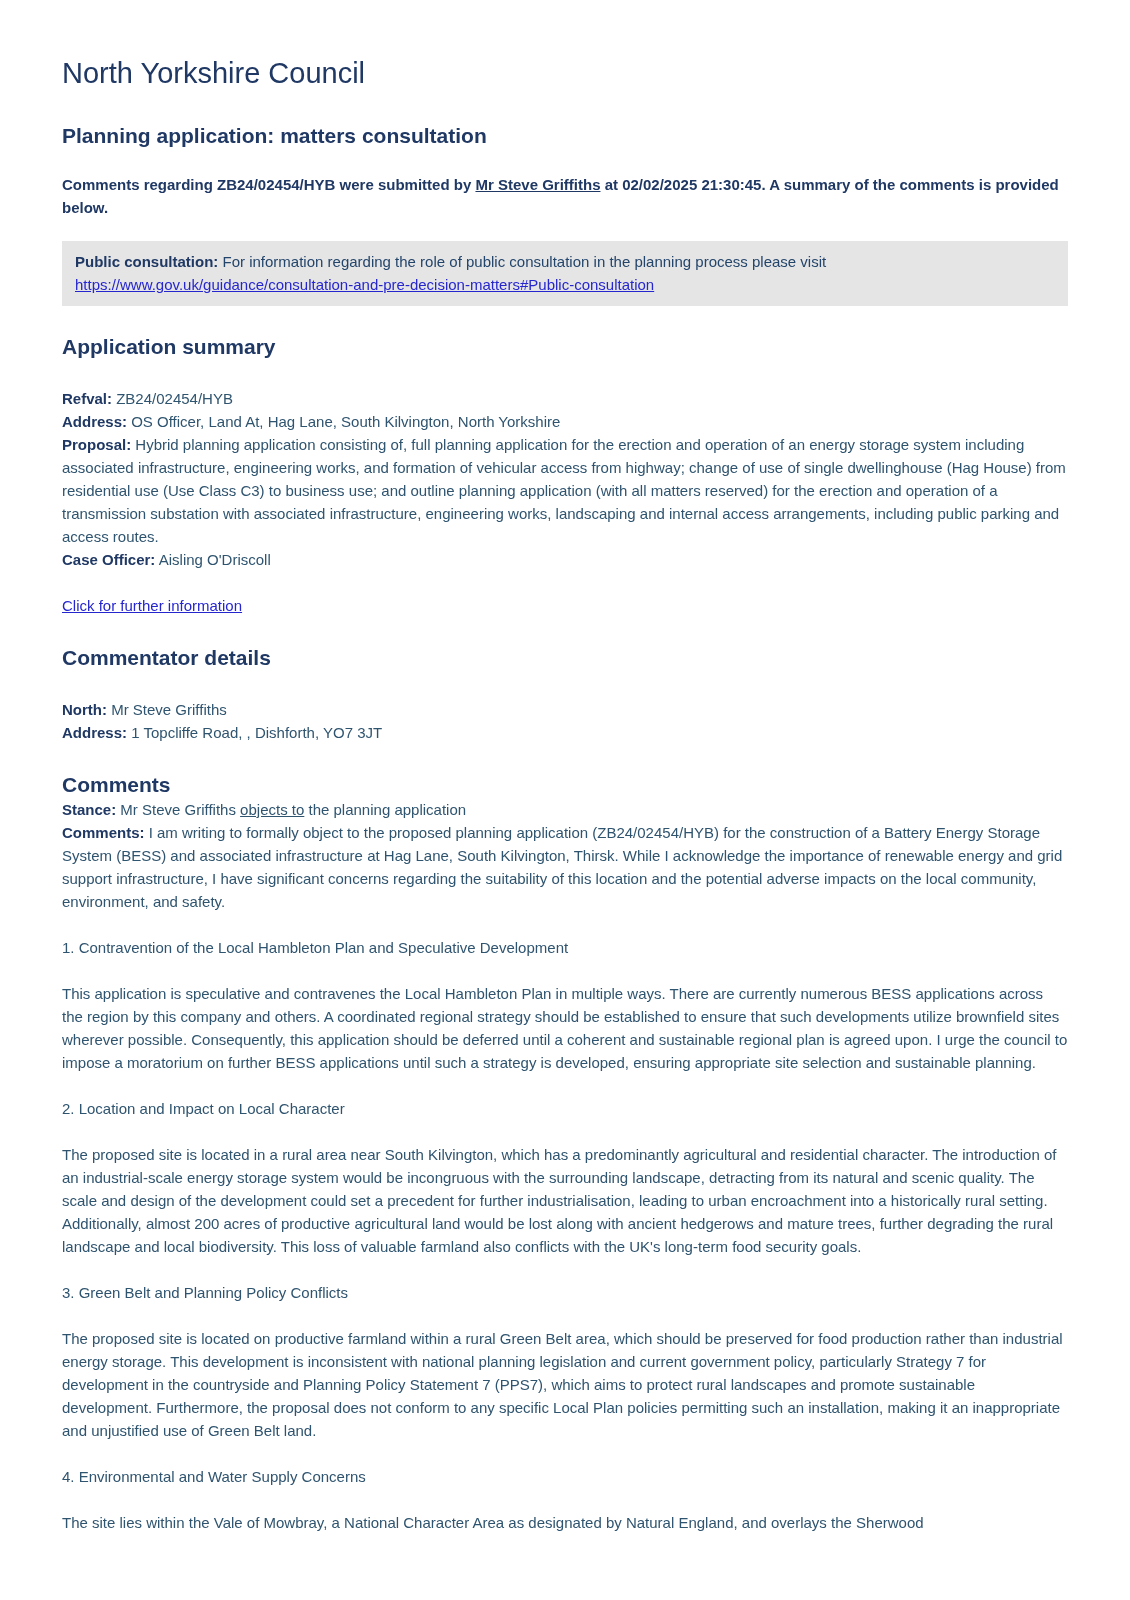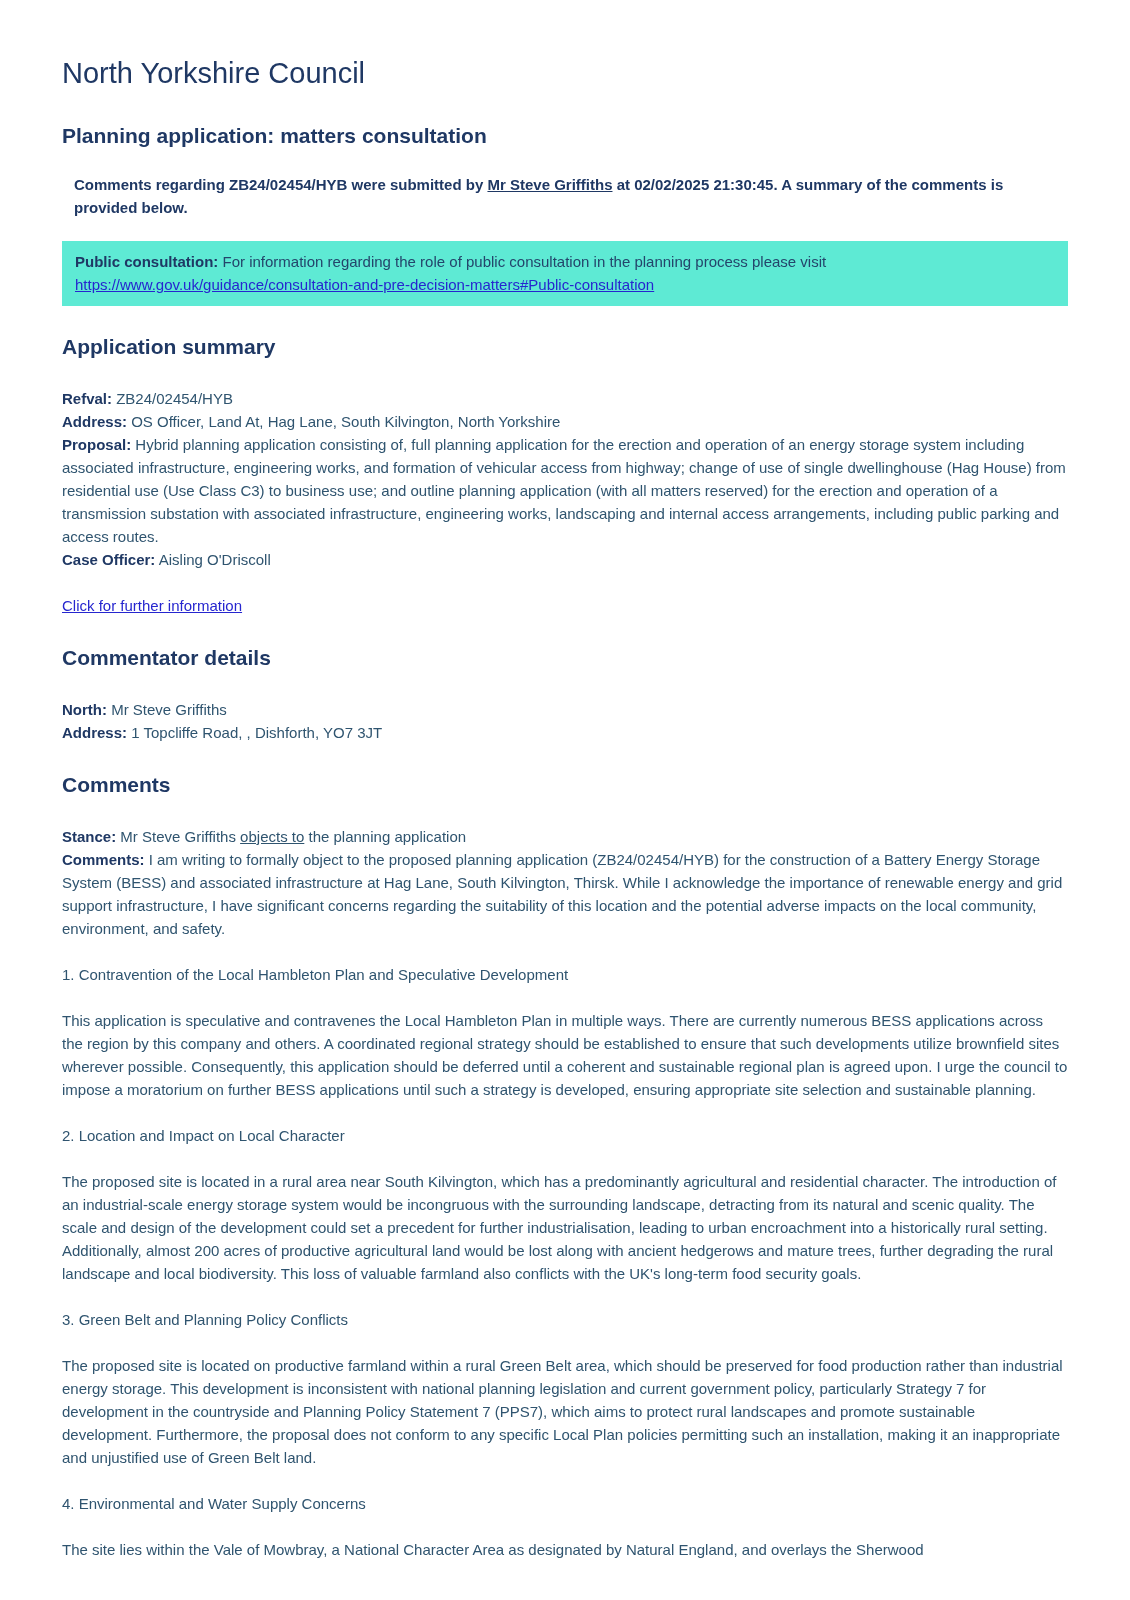--- a/index.html
+++ b/index.html
@@ -31,47 +31,47 @@
     margin: 33px 0 0 0;
   }
   h2.section-heading {
     font-size: 21px;
     line-height: 26px;
     font-weight: 700;
     color: #1f3864;
     margin: 28px 0 0 0;
   }
   p.intro {
-    margin: 24px 0 0 12px;
+    margin: 24px 0 0 0;
     font-weight: 700;
     color: #1f3864;
   }
   .notice {
     margin-top: 22px;
-    background: #5eead4;
+    background: #e5e5e5;
     padding: 9px 13px 10px 13px;
     color: #24456b;
   }
   .notice .label { font-weight: 700; color: #1f3864; }
   .fields { margin-top: 27px; }
   .field-row { margin: 0; }
   .field-label { font-weight: 700; color: #1f3864; text-align: right; }
   a.blue-link {
     color: #2626cf;
     text-decoration: underline;
     cursor: pointer;
   }
   a.dark-link {
     color: #1f3864;
     text-decoration: underline;
     font-weight: 700;
     cursor: pointer;
   }
   .further-info { margin: 23px 0 0 0; }
-  .stance-block { margin-top: 27px; }
+  .stance-block { }
   .underlined { text-decoration: underline; }
   p.comment-section-heading {
     margin: 23px 0 0 0;
     font-weight: 400;
     color: #2f546f;
   }
   p.comment-body { margin: 23px 0 0 0; }
 </style>
 </head>
 <body>

